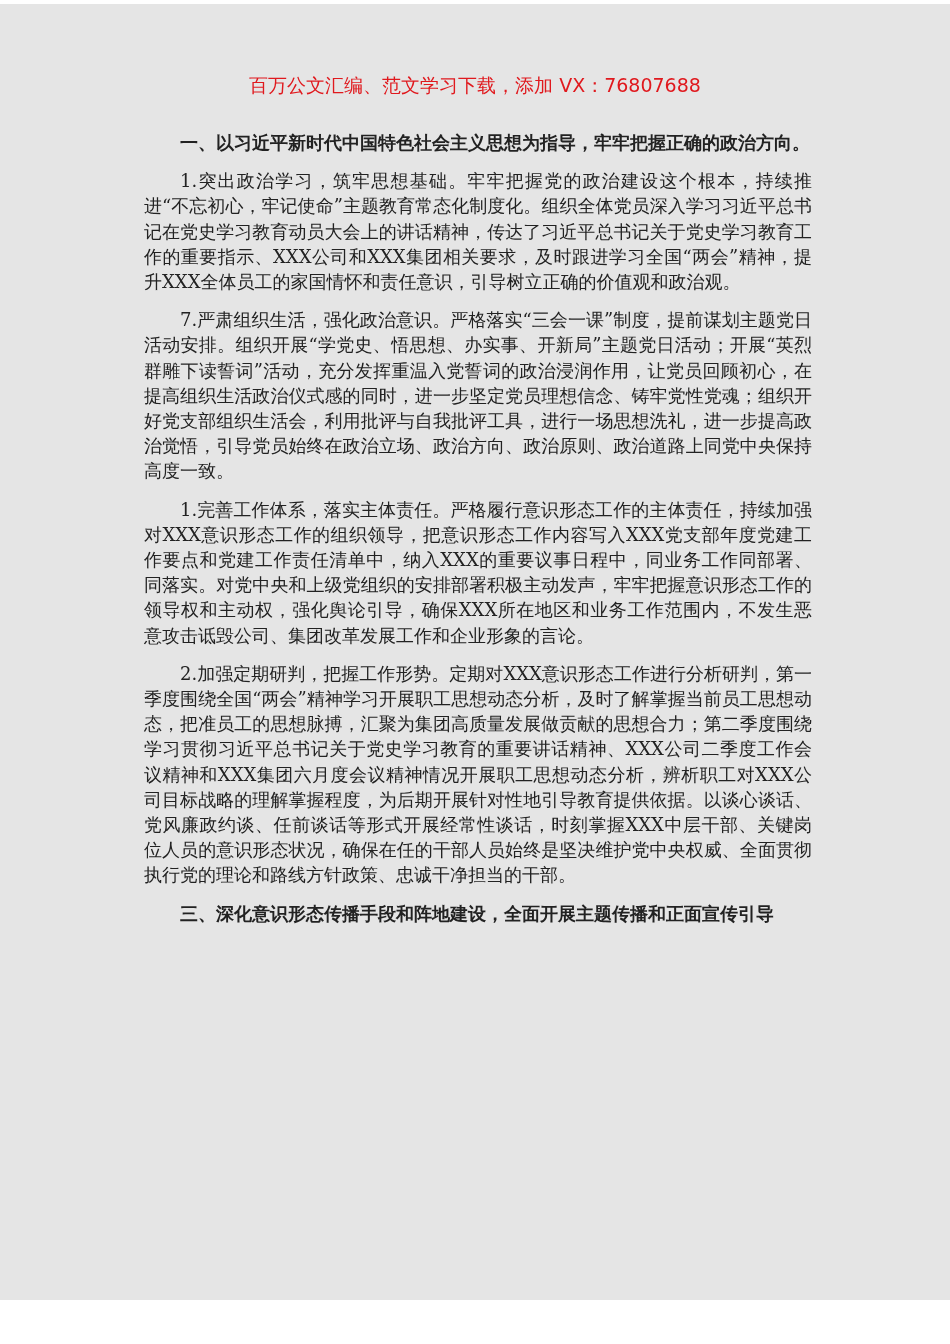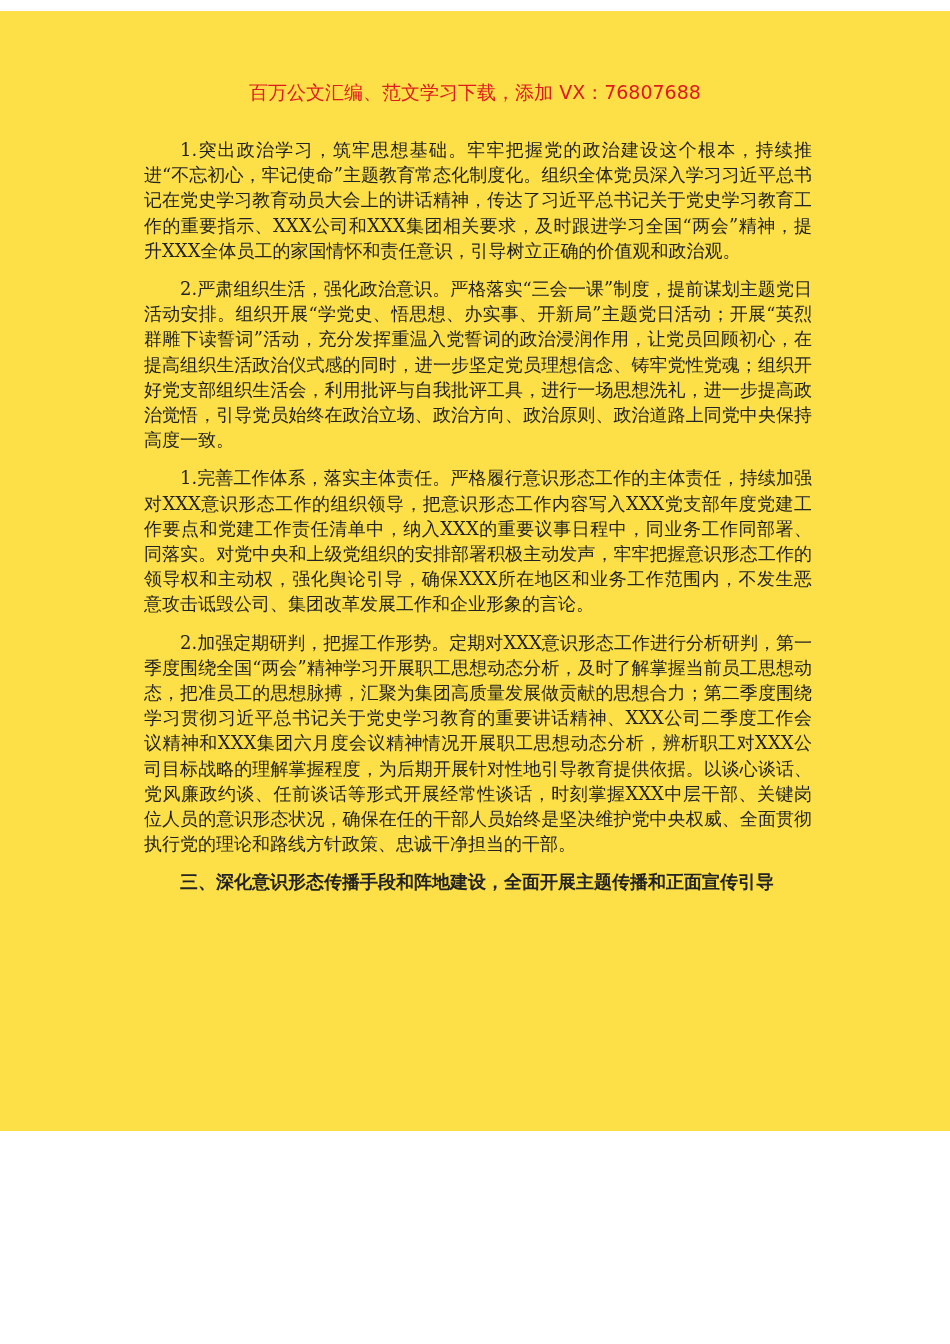--- a/index.html
+++ b/index.html
@@ -10,24 +10,24 @@
     body {
       width: 950px;
       height: 1344px;
       position: relative;
       overflow: hidden;
       font-family: "DejaVu Serif", "Liberation Serif", serif;
       color: #1a1a1a;
     }
     .page {
       position: absolute;
-      left: 0; top: 11px;
+      left: 0; top: 4px;
       width: 950px;
-      height: 1120px;
-      background: #fde047;
+      height: 1296px;
+      background: #e5e5e5;
     }
     .watermark {
       position: absolute;
       top: 66px;
       left: 0;
       width: 950px;
       text-align: center;
       font-family: "DejaVu Sans", "Liberation Sans", sans-serif;
       font-size: 19px;
       color: #e0191e;
@@ -60,21 +60,22 @@
     }
   </style>
 </head>
 <body>
 
 <div class="page">
   <div class="watermark">百万公文汇编、范文学习下载，添加 VX：76807688</div>
 
   <div class="content">
 
+    <p class="heading">一、以习近平新时代中国特色社会主义思想为指导，牢牢把握正确的政治方向。</p>
     <p class="para">1.突出政治学习，筑牢思想基础。牢牢把握党的政治建设这个根本，持续推进“不忘初心，牢记使命”主题教育常态化制度化。组织全体党员深入学习习近平总书记在党史学习教育动员大会上的讲话精神，传达了习近平总书记关于党史学习教育工作的重要指示、XXX公司和XXX集团相关要求，及时跟进学习全国“两会”精神，提升XXX全体员工的家国情怀和责任意识，引导树立正确的价值观和政治观。</p>
-    <p class="para">2.严肃组织生活，强化政治意识。严格落实“三会一课”制度，提前谋划主题党日活动安排。组织开展“学党史、悟思想、办实事、开新局”主题党日活动；开展“英烈群雕下读誓词”活动，充分发挥重温入党誓词的政治浸润作用，让党员回顾初心，在提高组织生活政治仪式感的同时，进一步坚定党员理想信念、铸牢党性党魂；组织开好党支部组织生活会，利用批评与自我批评工具，进行一场思想洗礼，进一步提高政治觉悟，引导党员始终在政治立场、政治方向、政治原则、政治道路上同党中央保持高度一致。</p>
+    <p class="para">7.严肃组织生活，强化政治意识。严格落实“三会一课”制度，提前谋划主题党日活动安排。组织开展“学党史、悟思想、办实事、开新局”主题党日活动；开展“英烈群雕下读誓词”活动，充分发挥重温入党誓词的政治浸润作用，让党员回顾初心，在提高组织生活政治仪式感的同时，进一步坚定党员理想信念、铸牢党性党魂；组织开好党支部组织生活会，利用批评与自我批评工具，进行一场思想洗礼，进一步提高政治觉悟，引导党员始终在政治立场、政治方向、政治原则、政治道路上同党中央保持高度一致。</p>
 
     <p class="para">1.完善工作体系，落实主体责任。严格履行意识形态工作的主体责任，持续加强对XXX意识形态工作的组织领导，把意识形态工作内容写入XXX党支部年度党建工作要点和党建工作责任清单中，纳入XXX的重要议事日程中，同业务工作同部署、同落实。对党中央和上级党组织的安排部署积极主动发声，牢牢把握意识形态工作的领导权和主动权，强化舆论引导，确保XXX所在地区和业务工作范围内，不发生恶意攻击诋毁公司、集团改革发展工作和企业形象的言论。</p>
     <p class="para">2.加强定期研判，把握工作形势。定期对XXX意识形态工作进行分析研判，第一季度围绕全国“两会”精神学习开展职工思想动态分析，及时了解掌握当前员工思想动态，把准员工的思想脉搏，汇聚为集团高质量发展做贡献的思想合力；第二季度围绕学习贯彻习近平总书记关于党史学习教育的重要讲话精神、XXX公司二季度工作会议精神和XXX集团六月度会议精神情况开展职工思想动态分析，辨析职工对XXX公司目标战略的理解掌握程度，为后期开展针对性地引导教育提供依据。以谈心谈话、党风廉政约谈、任前谈话等形式开展经常性谈话，时刻掌握XXX中层干部、关键岗位人员的意识形态状况，确保在任的干部人员始终是坚决维护党中央权威、全面贯彻执行党的理论和路线方针政策、忠诚干净担当的干部。</p>
 
     <p class="heading">三、深化意识形态传播手段和阵地建设，全面开展主题传播和正面宣传引导</p>
   </div>
 </div>
 
 </body></html>

